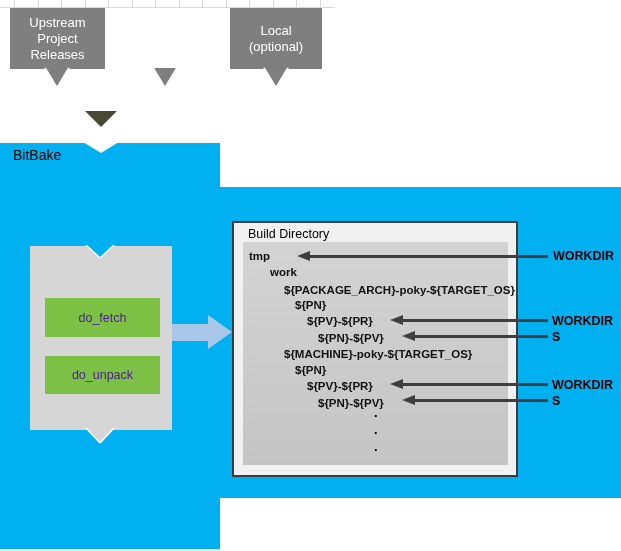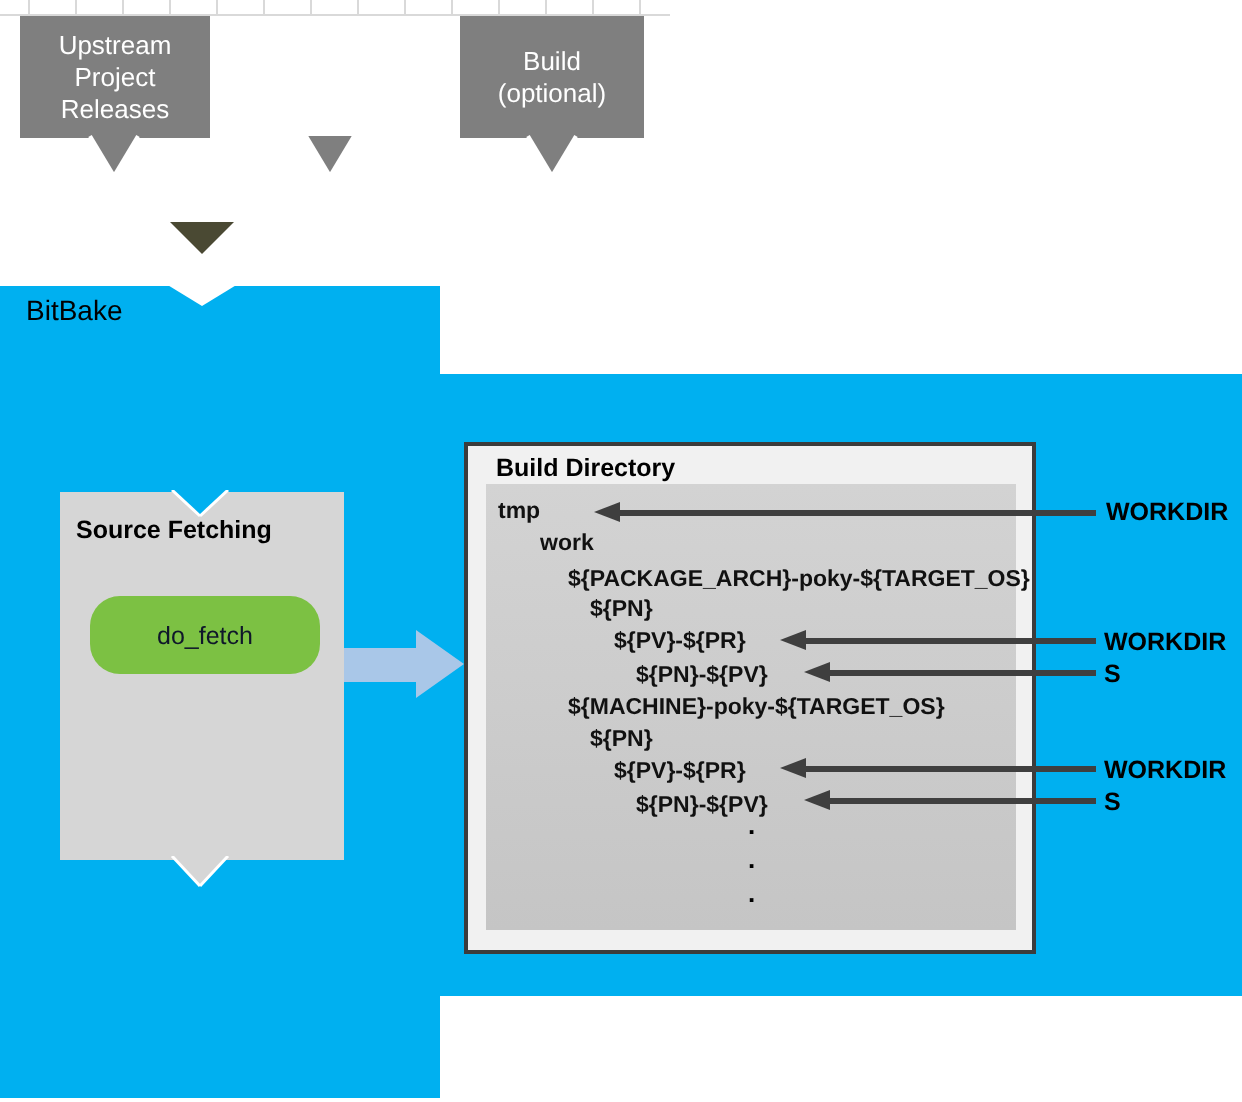--- a/index.html
+++ b/index.html
@@ -36,40 +36,40 @@
 
   
   .blue-left { left:0; top:143px; width:220px; height:406px; background:#00b0f0; }
   .blue-main { left:0; top:187px; width:621px; height:311px; background:#00b0f0; }
   .bitbake-label { left:13px; top:147px; font-size:14px; font-weight:normal; }
 
   
   .sf-panel { left:30px; top:246px; width:142px; height:184px; background:#d6d6d6; }
   .sf-title { left:38px; top:258px; font-size:12.5px; font-weight:bold; }
   .task-box {
-    left:45px; width:115px; background:#7cc143; color:#0f172a; font-size:12.5px;
-    display:flex; align-items:center; justify-content:center;border-radius:15px;
+    left:45px; width:115px; background:#7cc143; color:#4c1d95; font-size:12.5px;
+    display:flex; align-items:center; justify-content:center;
   }
   .task1 { top:298px; height:39px; }
   .task2 { top:356px; height:38px; }
 
   
   .flow-body { left:172px; top:324px; width:36px; height:17px; background:#a9c7e8; }
   .flow-head {
     left:208px; top:315px; width:0; height:0;
     border-top:17px solid transparent; border-bottom:17px solid transparent;
     border-left:24px solid #a9c7e8;
   }
 
   
   .bd-box {
     left:232px; top:221px; width:286px; height:256px; box-sizing:border-box;
     background:#f1f1f1; border:2px solid #3c3c3c;
   }
-  .bd-title { left:248px; top:227px; font-size:12.5px; font-weight:bold; }
+  .bd-title { left:248px; top:227px; font-size:12.5px; font-weight:normal; }
   .bd-inner {
     left:243px; top:242px; width:265px; height:223px;
     background:linear-gradient(#d3d3d3,#c5c5c5);
   }
   .tree-row { font-size:11.5px; line-height:13px; color:#111; white-space:nowrap;font-weight:bold; }
   .tree-dot { left:374px; font-size:13px; font-weight:bold; line-height:14px; }
 
   
   .darrow-line { height:3px; background:#3f3f3f; }
   .darrow-head {
@@ -93,21 +93,21 @@
     <polygon points="0,0 36,0 18,11" fill="#ffffff"></polygon>
   </svg>
   <div class="abs bitbake-label">BitBake</div>
 
   <div class="abs gbox box1">
     <span>Upstream
 Project
 Releases</span>
   </div>
   <div class="abs gbox box3">
-    <span>Build
+    <span>Local
 (optional)</span>
   </div>
 
 
   <svg class="abs" style="left:42px;top:67px" width="30" height="23">
     <polygon points="3,1 27,1 15,21" fill="#7f7f7f"></polygon>
     <line x1="3" y1="1" x2="15" y2="21" stroke="#fff" stroke-width="2"></line>
     <line x1="27" y1="1" x2="15" y2="21" stroke="#fff" stroke-width="2"></line>
   </svg>
   <svg class="abs" style="left:150px;top:67px" width="30" height="23">
@@ -129,23 +129,25 @@
   <svg class="abs" style="left:84px;top:245px" width="32" height="15">
     <polygon points="2,0 30,0 16,13" fill="#00b0f0"></polygon>
     <line x1="2" y1="0" x2="16" y2="13" stroke="#fff" stroke-width="1.5"></line>
     <line x1="30" y1="0" x2="16" y2="13" stroke="#fff" stroke-width="1.5"></line>
   </svg>
   <svg class="abs" style="left:84px;top:428px" width="32" height="17">
     <polygon points="2,0 30,0 16,15" fill="#d6d6d6"></polygon>
     <line x1="2" y1="0" x2="16" y2="15" stroke="#fff" stroke-width="1.5"></line>
     <line x1="30" y1="0" x2="16" y2="15" stroke="#fff" stroke-width="1.5"></line>
   </svg>
-  <div class="abs sf-title">Source Fetching</div>
   <div class="abs task-box task1">
     <span>do_fetch</span>
+  </div>
+  <div class="abs task-box task2">
+    <span>do_unpack</span>
   </div>
 
   <div class="abs flow-body"></div>
   <div class="abs flow-head"></div>
 
   <div class="abs bd-box"></div>
   <div class="abs bd-title">Build Directory</div>
   <div class="abs bd-inner"></div>
 
   <div class="abs tree-row" style="left:249px;top:250px">tmp</div>

